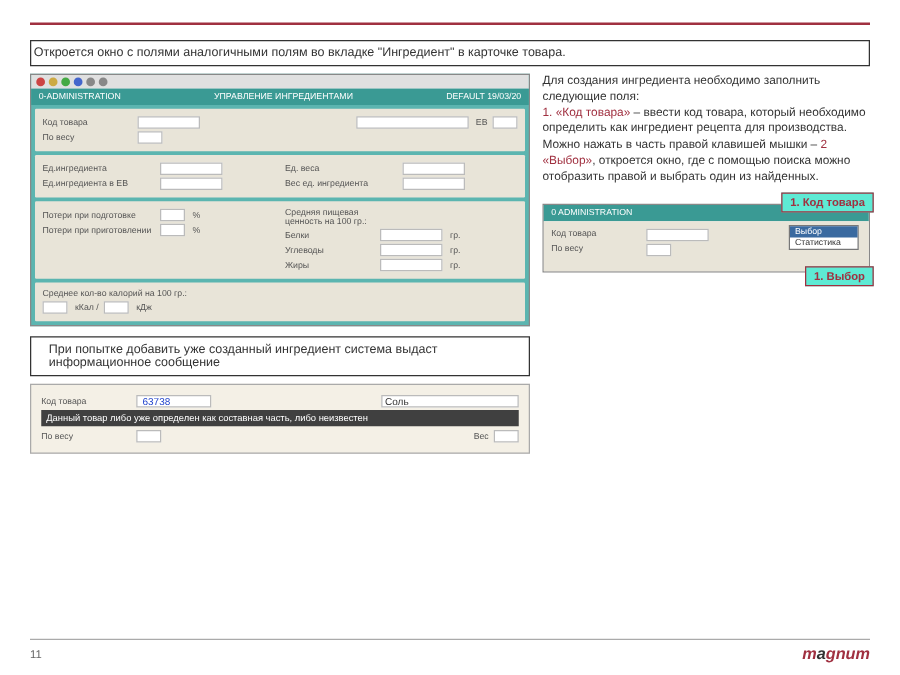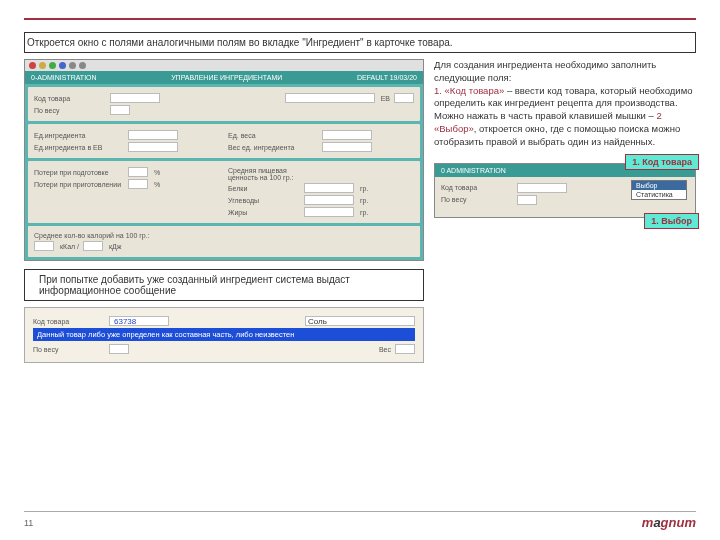--- a/index.html
+++ b/index.html
@@ -31,21 +31,21 @@
   .mini-win { border: 1px solid #888; margin-top: 14px; position: relative; }
   .mini-header { background: #3a9a94; color: #fff; padding: 3px 6px; font-size: 7px; }
   .mini-body { background: #e8e4d8; padding: 4px 6px 10px 6px; }
   .callout { position: absolute; border: 1.5px solid #a03040; background: #5eead4; color: #a03040; font-weight: bold; font-size: 9px; padding: 2px 6px; }
   .ctx-menu { position: absolute; right: 8px; top: 16px; background: #fff; border: 1px solid #777; font-size: 7px; width: 56px; }
   .ctx-menu div { padding: 1px 4px; }
   .ctx-menu .hl { background: #3a6aa0; color: #fff; }
   .note-box.small { padding: 4px 14px; font-size: 10px; margin-top: 8px; width: 400px; }
   .error-panel { margin-top: 6px; width: 400px; border: 1px solid #aaa; background: #f4f0e6; padding: 6px 8px; font-size: 8px; position: relative; }
   .error-panel .codeval { color: #2244cc; }
-  .error-bar { background: #1d4ed8; color: #fff; padding: 2px 4px; margin-top: 2px; font-size: 7.5px; }
+  .error-bar { background: #404040; color: #fff; padding: 2px 4px; margin-top: 2px; font-size: 7.5px; }
   .footer { position: absolute; bottom: 10px; left: 24px; right: 24px; border-top: 1px solid #aaa; padding-top: 3px; display:flex; justify-content: space-between; align-items: center; }
   .footer .pn { font-size: 9px; color: #666; }
   .logo { font-style: italic; font-weight: bold; color: #a03040; font-size: 13px; }
   .logo .at{color:#333}
 </style>
 </head>
 <body>
 
 <div class="slide">
   <div class="hr"></div>

